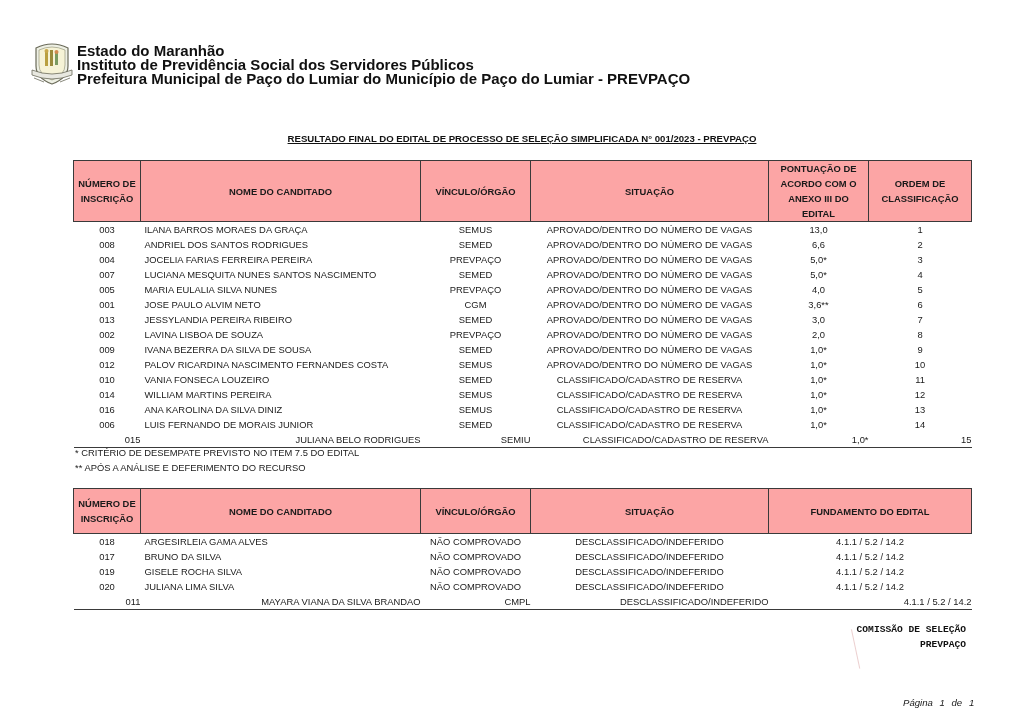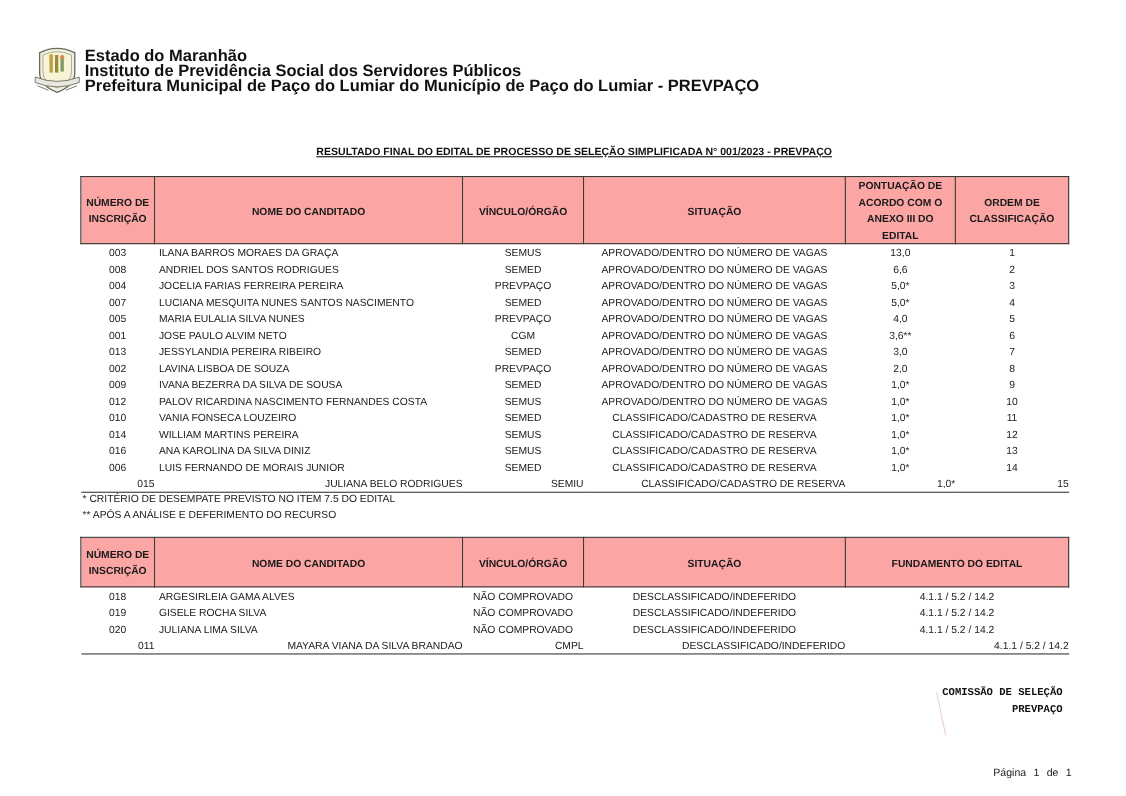--- a/index.html
+++ b/index.html
@@ -37,21 +37,21 @@
 
     .signature {
       position: absolute; left: 806px; width: 160px; top: 622px; text-align: right;
       font-size: 9.6px; font-weight: bold; line-height: 15px; color: #111; font-family: Liberation Mono, monospace;
     }
     .sig-mark {
       position: absolute; left: 855px; top: 628px; width: 10px; height: 40px;
       border-left: 1px solid rgba(200,120,120,0.35); transform: rotate(-12deg);
     }
     .page-number {
-      position: absolute; left: 903px; top: 697px; font-size: 9.6px; word-spacing: 4px; color: #1a1a1a;
+      position: absolute; left: 903px; top: 697px; font-size: 9.6px; word-spacing: 4px; color: #1a1a1a; font-style: italic;
     }
   </style>
 </head>
 <body>
 
 <div class="letterhead">
   <svg class="logo" viewBox="0 0 44 46">
     <path d="M6 8 Q22 0 38 8 L38 26 Q38 38 22 44 Q6 38 6 26 Z" fill="#eef0e4" stroke="#6b6b5a" stroke-width="1.2"></path>
     <path d="M9 10 Q22 4 35 10 L35 25 Q35 35 22 40 Q9 35 9 25 Z" fill="#f6f3d6" stroke="#8a8a70" stroke-width="0.6"></path>
     <rect x="15" y="12" width="3" height="14" fill="#b9a040"></rect>
@@ -238,20 +238,27 @@
   </thead>
   <tbody id="t2body">
       <tr>
         <td>018</td>
         <td class="name">ARGESIRLEIA GAMA ALVES</td>
         <td>NÃO COMPROVADO</td>
         <td>DESCLASSIFICADO/INDEFERIDO</td>
         <td>4.1.1 / 5.2 / 14.2</td>
       </tr>
       <tr>
+        <td>017</td>
+        <td class="name">BRUNO DA SILVA</td>
+        <td>NÃO COMPROVADO</td>
+        <td>DESCLASSIFICADO/INDEFERIDO</td>
+        <td>4.1.1 / 5.2 / 14.2</td>
+      </tr>
+      <tr>
         <td>019</td>
         <td class="name">GISELE ROCHA SILVA</td>
         <td>NÃO COMPROVADO</td>
         <td>DESCLASSIFICADO/INDEFERIDO</td>
         <td>4.1.1 / 5.2 / 14.2</td>
       </tr>
       <tr>
         <td>020</td>
         <td class="name">JULIANA LIMA SILVA</td>
         <td>NÃO COMPROVADO</td>

